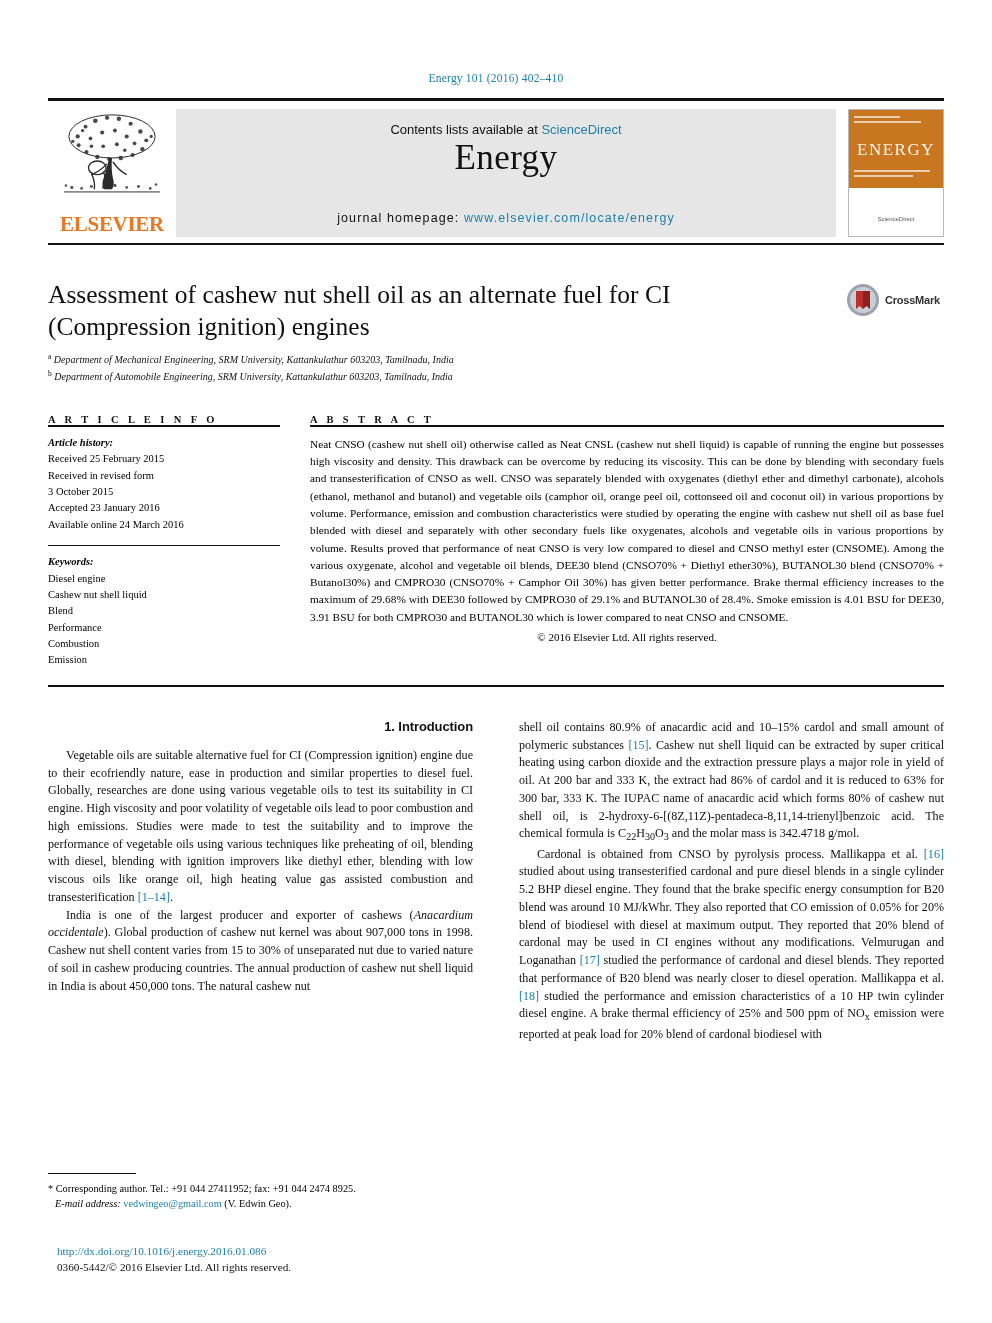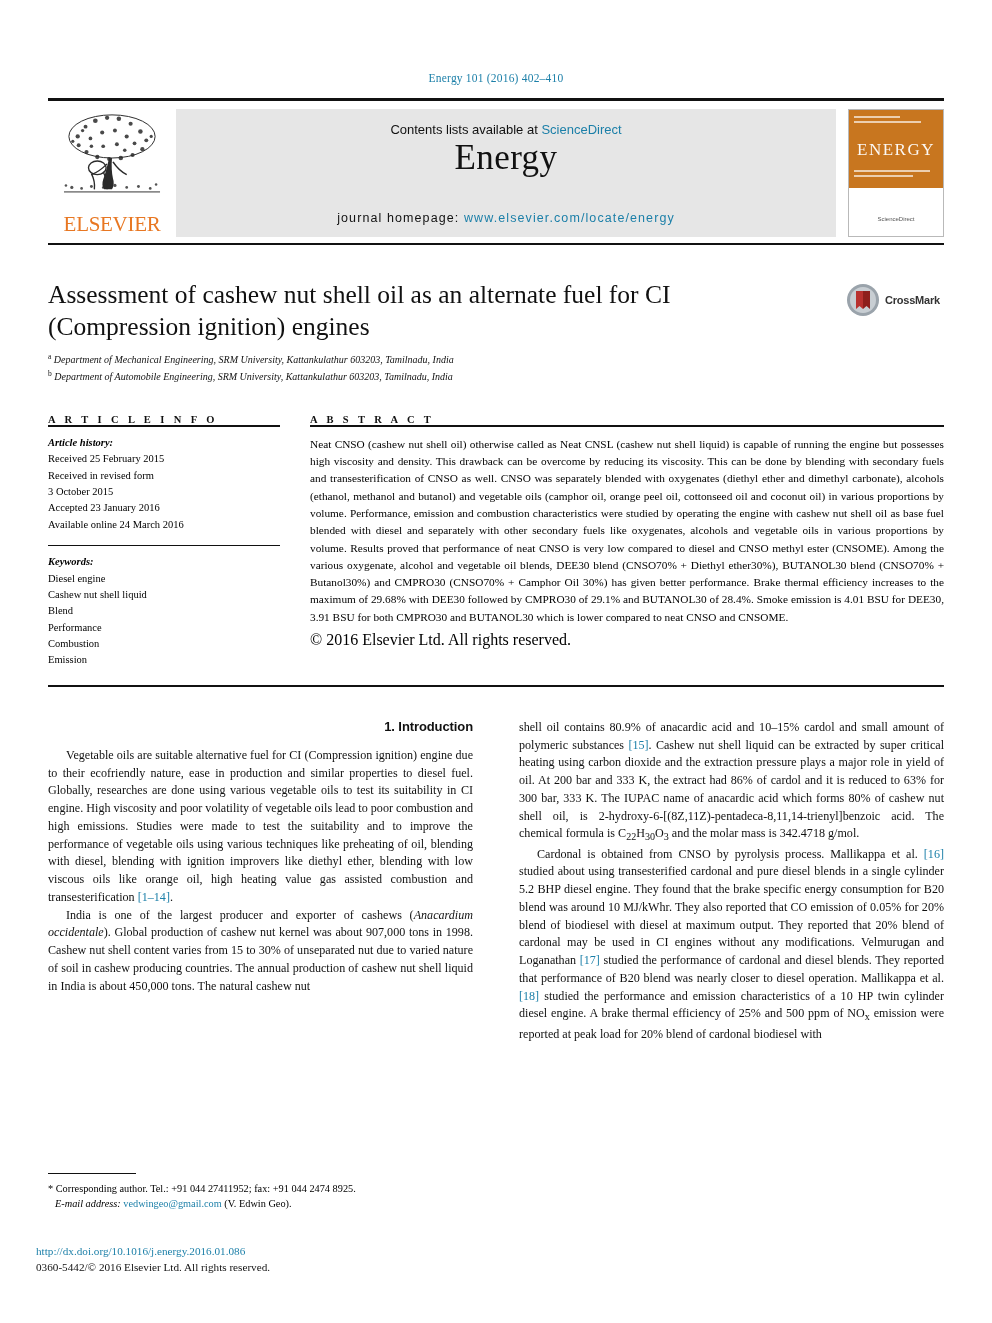--- a/index.html
+++ b/index.html
@@ -55,21 +55,21 @@
     align-items: center;
     padding-bottom: 2px;
     box-sizing: border-box;
   }
   .tree-svg { display:block; }
   .elsevier-word {
     font-family: "Liberation Serif", serif;
     color: #E87722;
     font-size: 21px;
     letter-spacing: -0.3px;
-    font-weight: 400;
+    font-weight: 700;
     line-height: 1;
     margin-top: 7px;
   }
   .masthead-center {
     flex: 1 1 auto;
     background: #e6e6e6;
     display: flex;
     flex-direction: column;
     justify-content: space-between;
     align-items: center;
@@ -217,22 +217,22 @@
   .kw-box .hd { font-style: italic; font-weight: bold; }
 
   .abstract-body {
     padding-top: 9px;
     font-size: 11.3px;
     line-height: 1.53;
     text-align: justify;
     font-family: "Liberation Serif", serif;
   }
   .copyright-line {
-    text-align: left;
-    font-size: 16px;
+    text-align: center;
+    font-size: 11px;
     margin-top: 5px;
   }
 
   .post-abstract-rule {
     margin: 16px 48px 0 48px;
     border-top: 2px solid #111;
   }
 
   
   .body-cols {
@@ -283,21 +283,21 @@
     font-size: 10.3px;
     line-height: 1.5;
     font-family: "Liberation Serif", serif;
   }
   .fn-indent { padding-left: 9px; text-indent: -9px; }
   .fn-email-label { font-style: italic; }
   .link { color: #1b7fa8; }
 
   .doi-area {
     position: absolute;
-    left: 36px;
+    left: 57px;
     top: 1243px;
     width: 430px;
   }
   .doi-line {
     font-size: 11.2px;
     color: #1b7fa8;
     font-family: "Liberation Serif", serif;
     line-height: 1.45;
   }
   .issn-line {

